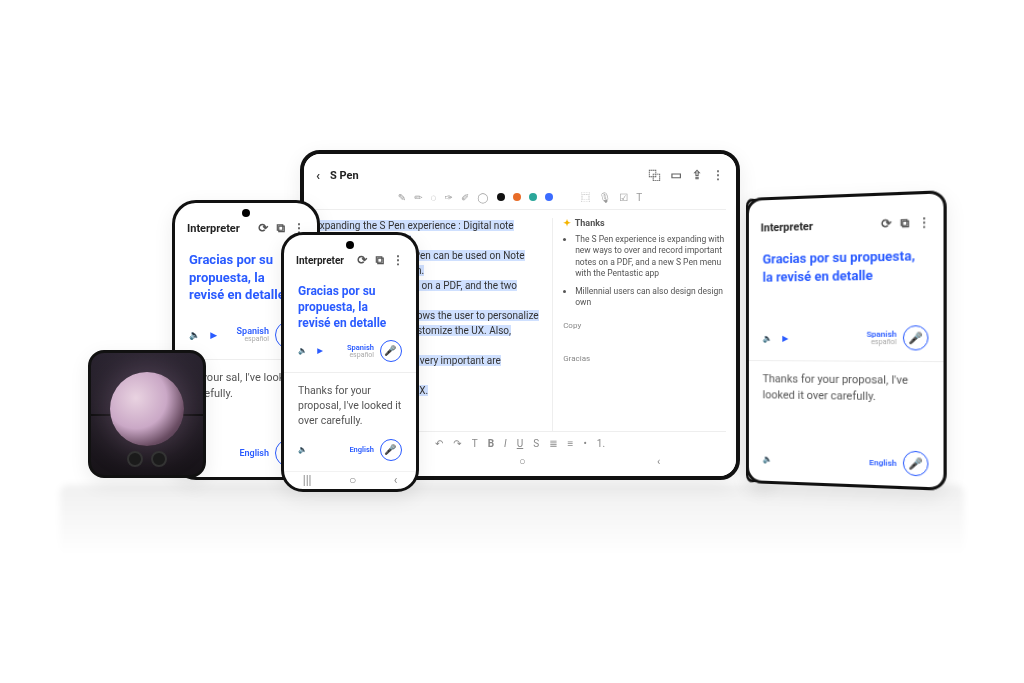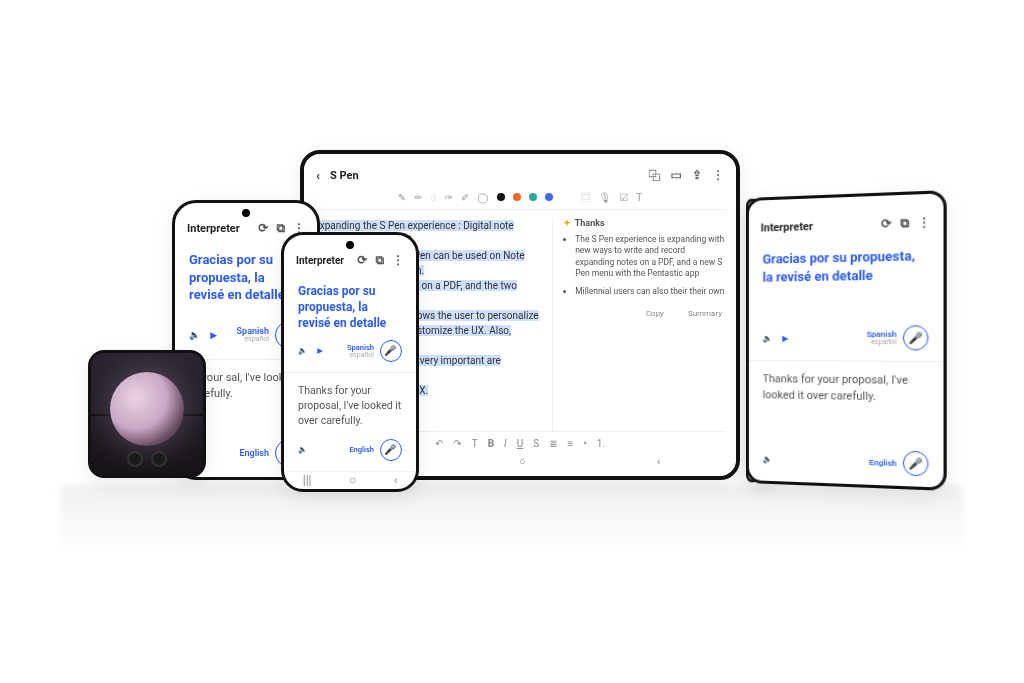--- a/index.html
+++ b/index.html
@@ -161,20 +161,21 @@
     font-size:10px; color:#888; padding:6px 0 2px 0;
     border-top: 1px solid #eee;
   }
   .tab-nav {
     display:flex; justify-content:space-around; align-items:center;
     color:#888; font-size:11px; padding-top:4px;
   }
   .tab-bottom-actions {
     display:flex; gap:24px; font-size:8px; color:#888; justify-content:flex-end;
     padding: 6px 4px 0 0;
+    flex-direction: column;
   }
   .stylus {
     position:absolute;
     top:-10px; right:40px;
     width:150px; height:8px;
     background:#111; border-radius:4px;
   }
 
   
   .fold {
@@ -319,26 +320,26 @@
         <span class="hl">s that they want and customize the UX. Also, millennial</span><br>
         <span class="hl">rsonal expression to be very important are afforded</span><br>
         <span class="hl">gning their own S Pen UX.</span>
       </div>
       <div class="tab-side">
         <div class="summary-title">
               <span class="i-star"></span>
               <span>Thanks</span>
             </div>
         <ul>
-          <li>The S Pen experience is expanding with new ways to write and record expanding notes on a PDF, and a new S Pen menu with the Pentastic app</li>
-          <li>Millennial users can also their their own</li>
+          <li>The S Pen experience is expanding with new ways to over and record important notes on a PDF, and a new S Pen menu with the Pentastic app</li>
+          <li>Millennial users can also design design own</li>
         </ul>
         <div class="tab-bottom-actions">
           <span>Copy</span>
-          <span>Summary</span>
+          <span>Gracias</span>
         </div>
       </div>
     </div>
     <div class="tab-edit-toolbar">
       <span>↶</span>
       <span>↷</span>
       <span>T</span>
       <span><b>B</b></span>
       <span><i>I</i></span>
       <span><u>U</u></span>

